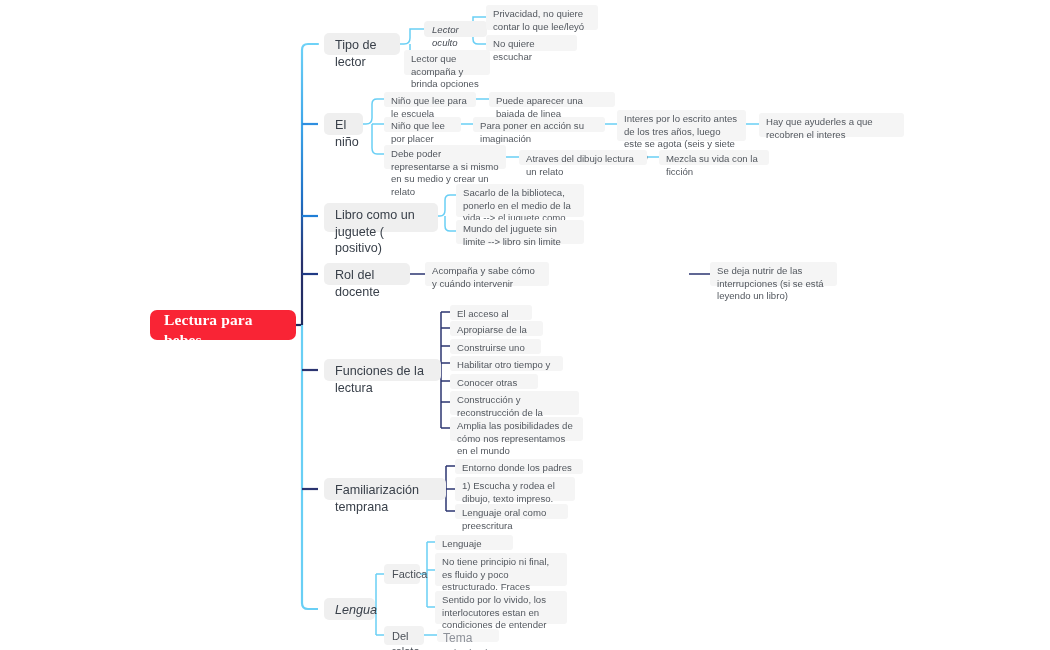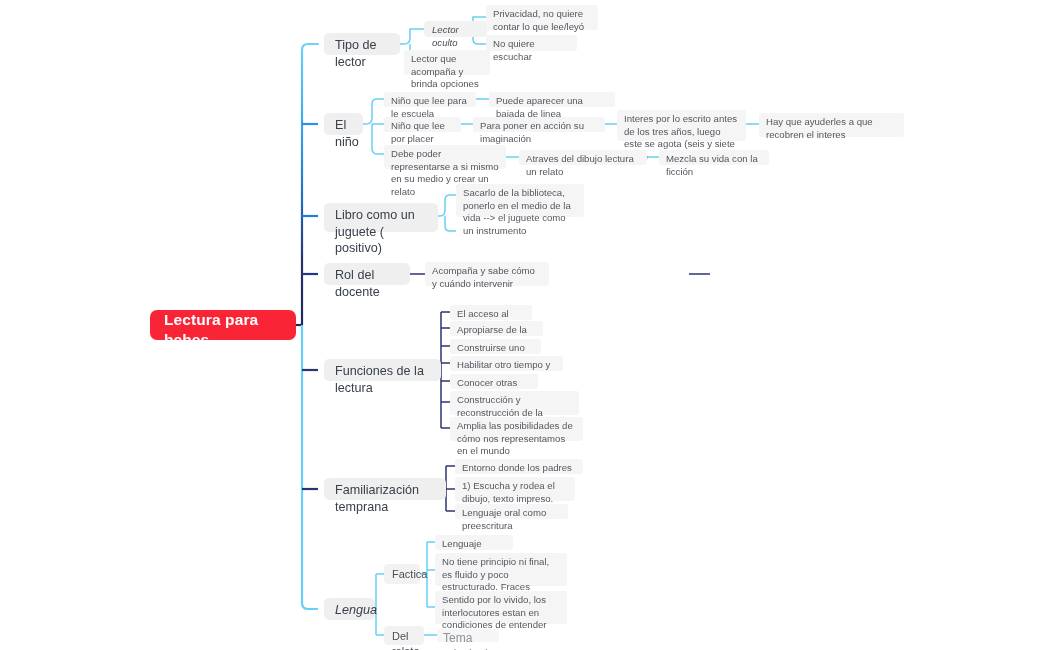--- a/index.html
+++ b/index.html
@@ -33,20 +33,21 @@
     line-height: 1.32;
   }
   .root {
     background: #f92435;
     color: #ffffff;
     font-size: 15.5px;
     font-weight: bold;
     border-radius: 7px;
     padding: 0 14px;
     letter-spacing: 0.1px;
+    font-family: Liberation Serif, serif;
   }
   .branch {
     background: #efefef;
     color: #39404a;
     font-size: 12.6px;
     padding: 4px 11px;
     border-radius: 5px;
     margin-left: 6px;
   }
   .sub {
@@ -205,27 +206,33 @@
   <div class="node leaf" style="left:659px; top:150px; width:110px; height:15px;">
     <span>Mezcla su vida con la ficción</span>
   </div>
 
   <div class="node branch" style="left:318px; top:203px; width:114px; height:29px;">
     <span>Libro como un juguete ( positivo)</span>
   </div>
   <div class="node leaf" style="left:456px; top:184px; width:128px; height:33px;">
     <span>Sacarlo de la biblioteca, ponerlo en el medio de la vida --&gt; el juguete como un instrumento</span>
   </div>
+  <div class="node leaf" style="left:456px; top:220px; width:128px; height:24px;">
+    <span>Mundo del juguete sin limite --&gt; libro sin limite</span>
+  </div>
 
   <div class="node branch" style="left:318px; top:263px; width:86px; height:22px;">
     <span>Rol del docente</span>
   </div>
   <div class="node leaf" style="left:425px; top:262px; width:124px; height:24px;">
     <span>Acompaña y sabe cómo y cuándo intervenir</span>
   </div>
+  <div class="node leaf" style="left:710px; top:262px; width:127px; height:24px;">
+    <span>Se deja nutrir de las interrupciones (si se está leyendo un libro)</span>
+  </div>
 
   <div class="node branch" style="left:318px; top:359px; width:117px; height:22px;">
     <span>Funciones de la lectura</span>
   </div>
   <div class="node leaf" style="left:450px; top:305px; width:82px; height:15px;">
     <span>El acceso al saber</span>
   </div>
   <div class="node leaf" style="left:450px; top:321px; width:93px; height:15px;">
     <span>Apropiarse de la lengua</span>
   </div>

